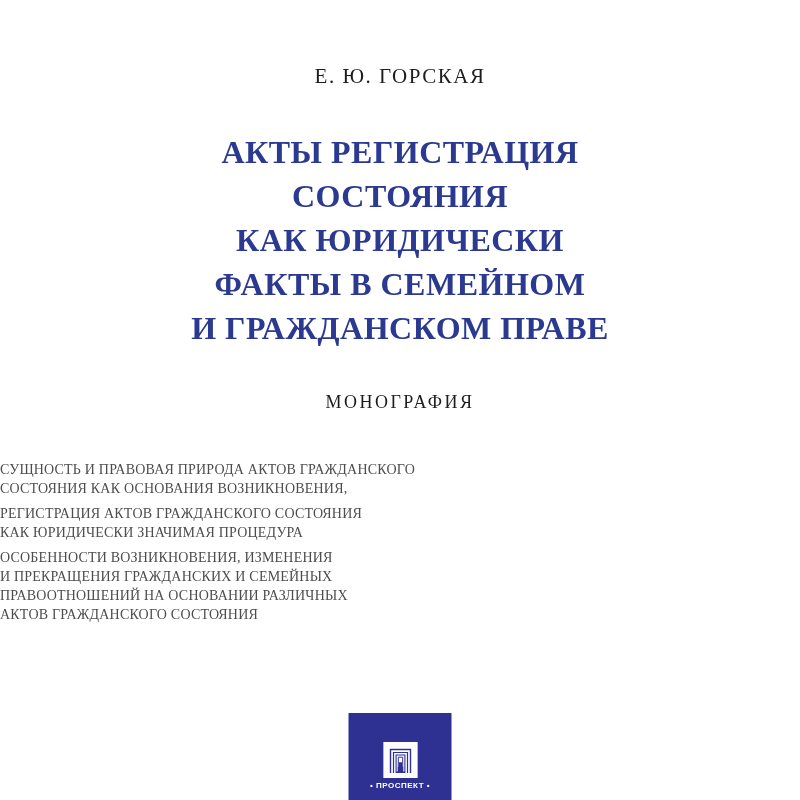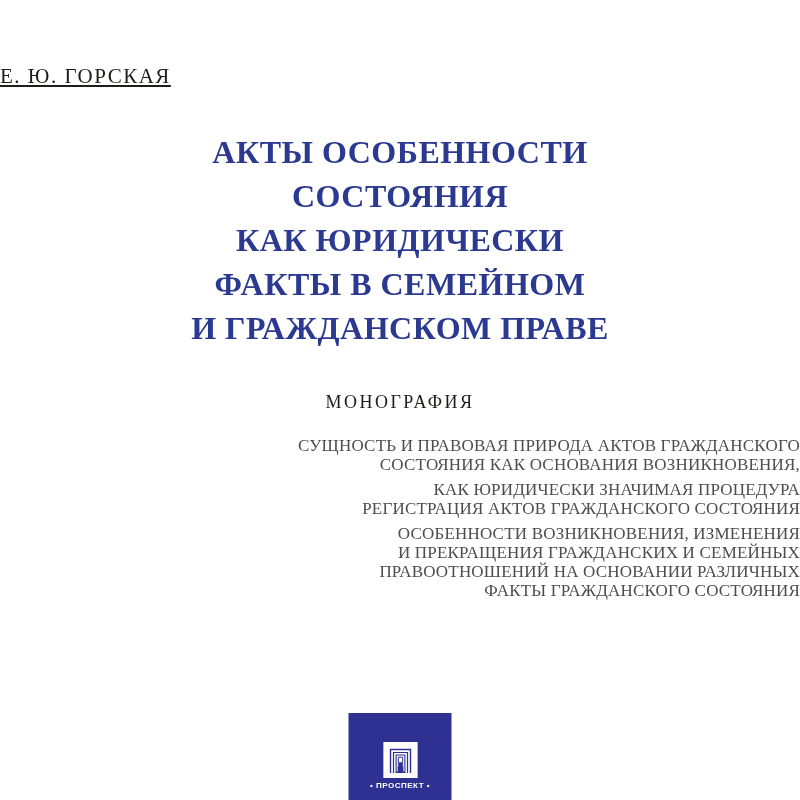--- a/index.html
+++ b/index.html
@@ -17,25 +17,24 @@
     overflow:hidden;
   }
   .canvas{
     position:relative;
     width:800px;height:800px;
     background:var(--paper);
   }
   .author{
     position:absolute;
     top:64px;left:0;width:100%;
-    text-align:left;
+    text-align:center;
     font-size:21px;
     letter-spacing:1.5px;
     color:var(--ink);
-    text-decoration:underline;
   }
   .title{
     position:absolute;
     top:130px;left:0;width:100%;
     text-align:center;
     color:var(--title-blue);
     font-weight:bold;
     font-size:32px;
     line-height:44px;
     letter-spacing:0.5px;
@@ -43,24 +42,24 @@
   .subtitle{
     position:absolute;
     top:392px;left:0;width:100%;
     text-align:center;
     font-size:18px;
     letter-spacing:2.5px;
     color:var(--ink);
   }
   .topics{
     position:absolute;
-    top:436px;left:0;width:100%;
-    text-align:right;
+    top:460px;left:0;width:100%;
+    text-align:left;
     color:var(--body-gray);
-    font-size:17px;
+    font-size:14px;
     line-height:19px;
     letter-spacing:0.2px;
   }
   .topic{margin:0 0 6px 0;}
   .publisher{
     position:absolute;
     left:50%;bottom:0;
     transform:translateX(-50%);
     width:103px;height:87px;
     background:var(--brand-blue);
@@ -86,43 +85,43 @@
   }
 </style>
 </head>
 <body>
 
 <div class="canvas">
 
   <div class="author">Е. Ю. ГОРСКАЯ</div>
 
   <div class="title">
-    <div>АКТЫ ОСОБЕННОСТИ</div>
+    <div>АКТЫ РЕГИСТРАЦИЯ</div>
     <div>СОСТОЯНИЯ</div>
     <div>КАК ЮРИДИЧЕСКИ</div>
     <div>ФАКТЫ В СЕМЕЙНОМ</div>
     <div>И ГРАЖДАНСКОМ ПРАВЕ</div>
   </div>
 
   <div class="subtitle">МОНОГРАФИЯ</div>
 
   <div class="topics">
     <div class="topic">
       <div>СУЩНОСТЬ И ПРАВОВАЯ ПРИРОДА АКТОВ ГРАЖДАНСКОГО</div>
       <div>СОСТОЯНИЯ КАК ОСНОВАНИЯ ВОЗНИКНОВЕНИЯ,</div>
     </div>
     <div class="topic">
+      <div>РЕГИСТРАЦИЯ АКТОВ ГРАЖДАНСКОГО СОСТОЯНИЯ</div>
       <div>КАК ЮРИДИЧЕСКИ ЗНАЧИМАЯ ПРОЦЕДУРА</div>
-      <div>РЕГИСТРАЦИЯ АКТОВ ГРАЖДАНСКОГО СОСТОЯНИЯ</div>
     </div>
     <div class="topic">
       <div>ОСОБЕННОСТИ ВОЗНИКНОВЕНИЯ, ИЗМЕНЕНИЯ</div>
       <div>И ПРЕКРАЩЕНИЯ ГРАЖДАНСКИХ И СЕМЕЙНЫХ</div>
       <div>ПРАВООТНОШЕНИЙ НА ОСНОВАНИИ РАЗЛИЧНЫХ</div>
-      <div>ФАКТЫ ГРАЖДАНСКОГО СОСТОЯНИЯ</div>
+      <div>АКТОВ ГРАЖДАНСКОГО СОСТОЯНИЯ</div>
     </div>
   </div>
 
   <div class="publisher">
     <span class="logo-square">
       <svg viewBox="0 0 34 36" xmlns="http://www.w3.org/2000/svg">
         <rect x="0" y="0" width="34" height="36" fill="#ffffff"></rect>
         <path d="M7 31 V7.5 H27 V31" fill="none" style="stroke:var(--brand-blue)" stroke-width="1.4"></path>
         <path d="M10 31 V10.5 H24 V31" fill="none" style="stroke:var(--brand-blue)" stroke-width="1.2"></path>
         <path d="M12.6 31 V13 H21.4 V31" fill="none" style="stroke:var(--brand-blue)" stroke-width="1.1"></path>

